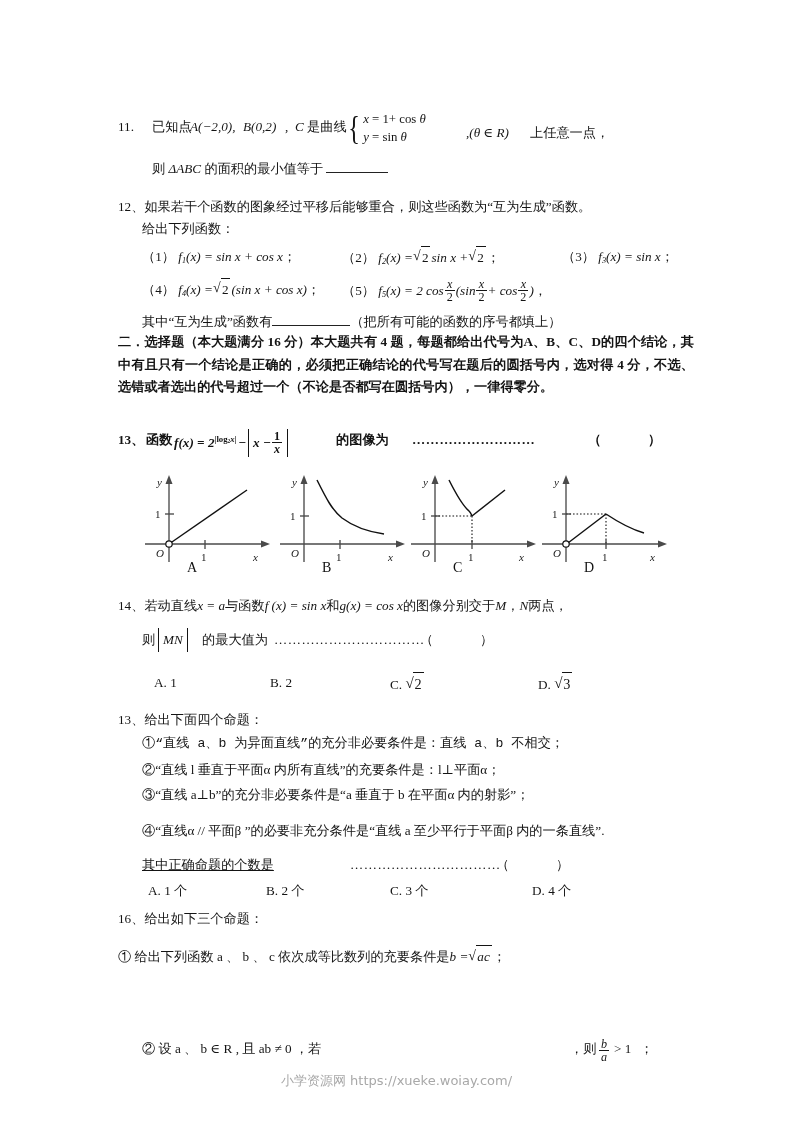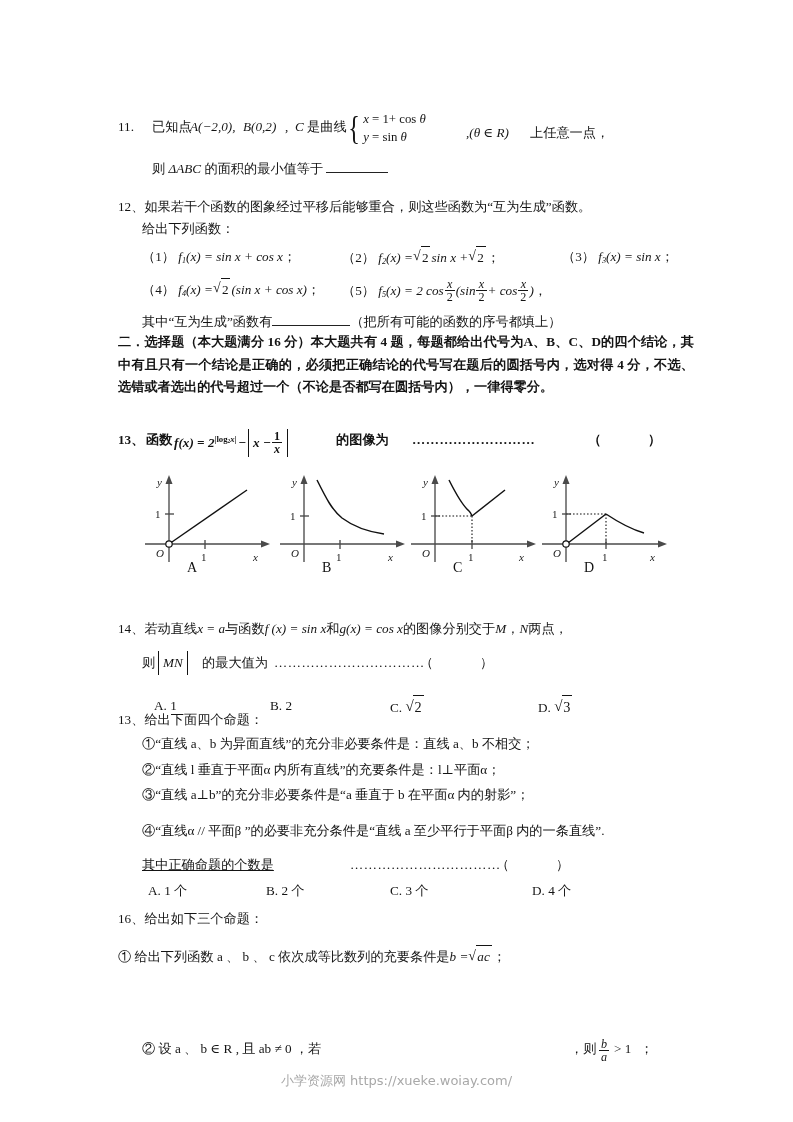--- a/index.html
+++ b/index.html
@@ -239,21 +239,21 @@
         <text class="tickn" x="12" y="46">1</text>
         <text class="tickn" x="62" y="89">1</text>
         <text class="tickt" x="14" y="14">y</text>
         <text class="tickt" x="110" y="89">x</text>
         <text class="tickt" x="13" y="85">O</text>
       </svg>
       <div class="glabel" style="left:44px; top:88px;">D</div>
     </div>
   </div>
 
-  <div class="blk" style="left:118px; top:618px; width:590px;">
+  <div class="blk" style="left:118px; top:595px; width:590px;">
     <div class="nowrap">
       <span class="mn">14、</span><span class="cn">若动直线</span><span class="mi">x = a</span><span class="cn">与函数</span><span class="mi">f (x) = sin x</span><span class="cn">和</span><span class="mi">g(x) = cos x</span><span class="cn">的图像分别交于</span><span class="mi">M</span><span class="cn">，</span><span class="mi">N</span><span class="cn">两点，</span>
     </div>
     <div class="nowrap" style="margin-left:24px; margin-top:11px; position:relative; height:24px;">
       <span class="cn" style="position:absolute;left:0;top:2px;">则</span>
       <span class="absbig" style="position:absolute;left:16px;top:1px;"><span class="mi">MN</span></span>
       <span class="cn" style="position:absolute;left:60px;top:2px;">的最大值为</span>
       <span class="cn leader" style="position:absolute;left:132px;top:2px;">……………………………</span>
       <span class="cn" style="position:absolute;left:278px;top:2px;">（</span>
       <span class="cn" style="position:absolute;left:338px;top:2px;">）</span>
@@ -275,21 +275,21 @@
         <span class="mn">D.</span>
         <span class="sqrt" style="font-size:1.08em;"><span class="rad">√</span><span class="arg mn">3</span></span>
       </span>
     </div>
   </div>
 
   <div class="blk" style="left:118px; top:709px; width:590px;">
     <div class="nowrap">
       <span class="mn">13、</span><span class="cn">给出下面四个命题：</span>
     </div>
-    <div class="cn" style="margin-left:24px; margin-top:3px;">①“直线 a、b 为异面直线”的充分非必要条件是：直线 a、b 不相交；</div>
+    <div class="cn" style="margin-left:24px; margin-top:3px;font-family:Liberation Mono, monospace;">①“直线 a、b 为异面直线”的充分非必要条件是：直线 a、b 不相交；</div>
     <div class="cn" style="margin-left:24px; margin-top:4px;">②“直线 l 垂直于平面α 内所有直线”的充要条件是：l⊥平面α；</div>
     <div class="cn" style="margin-left:24px; margin-top:4px;">③“直线 a⊥b”的充分非必要条件是“a 垂直于 b 在平面α 内的射影”；</div>
     <div class="cn" style="margin-left:24px; margin-top:14px;">④“直线α // 平面β ”的必要非充分条件是“直线 a 至少平行于平面β 内的一条直线”.</div>
 
     <div class="nowrap" style="margin-left:24px; margin-top:11px; position:relative; height:22px;">
       <span class="cn" style="position:absolute;left:0;top:2px;text-decoration:underline;">其中正确命题的个数是</span>
       <span class="cn leader" style="position:absolute;left:208px;top:2px;">……………………………</span>
       <span class="cn" style="position:absolute;left:354px;top:2px;">（</span>
       <span class="cn" style="position:absolute;left:414px;top:2px;">）</span>
     </div>

